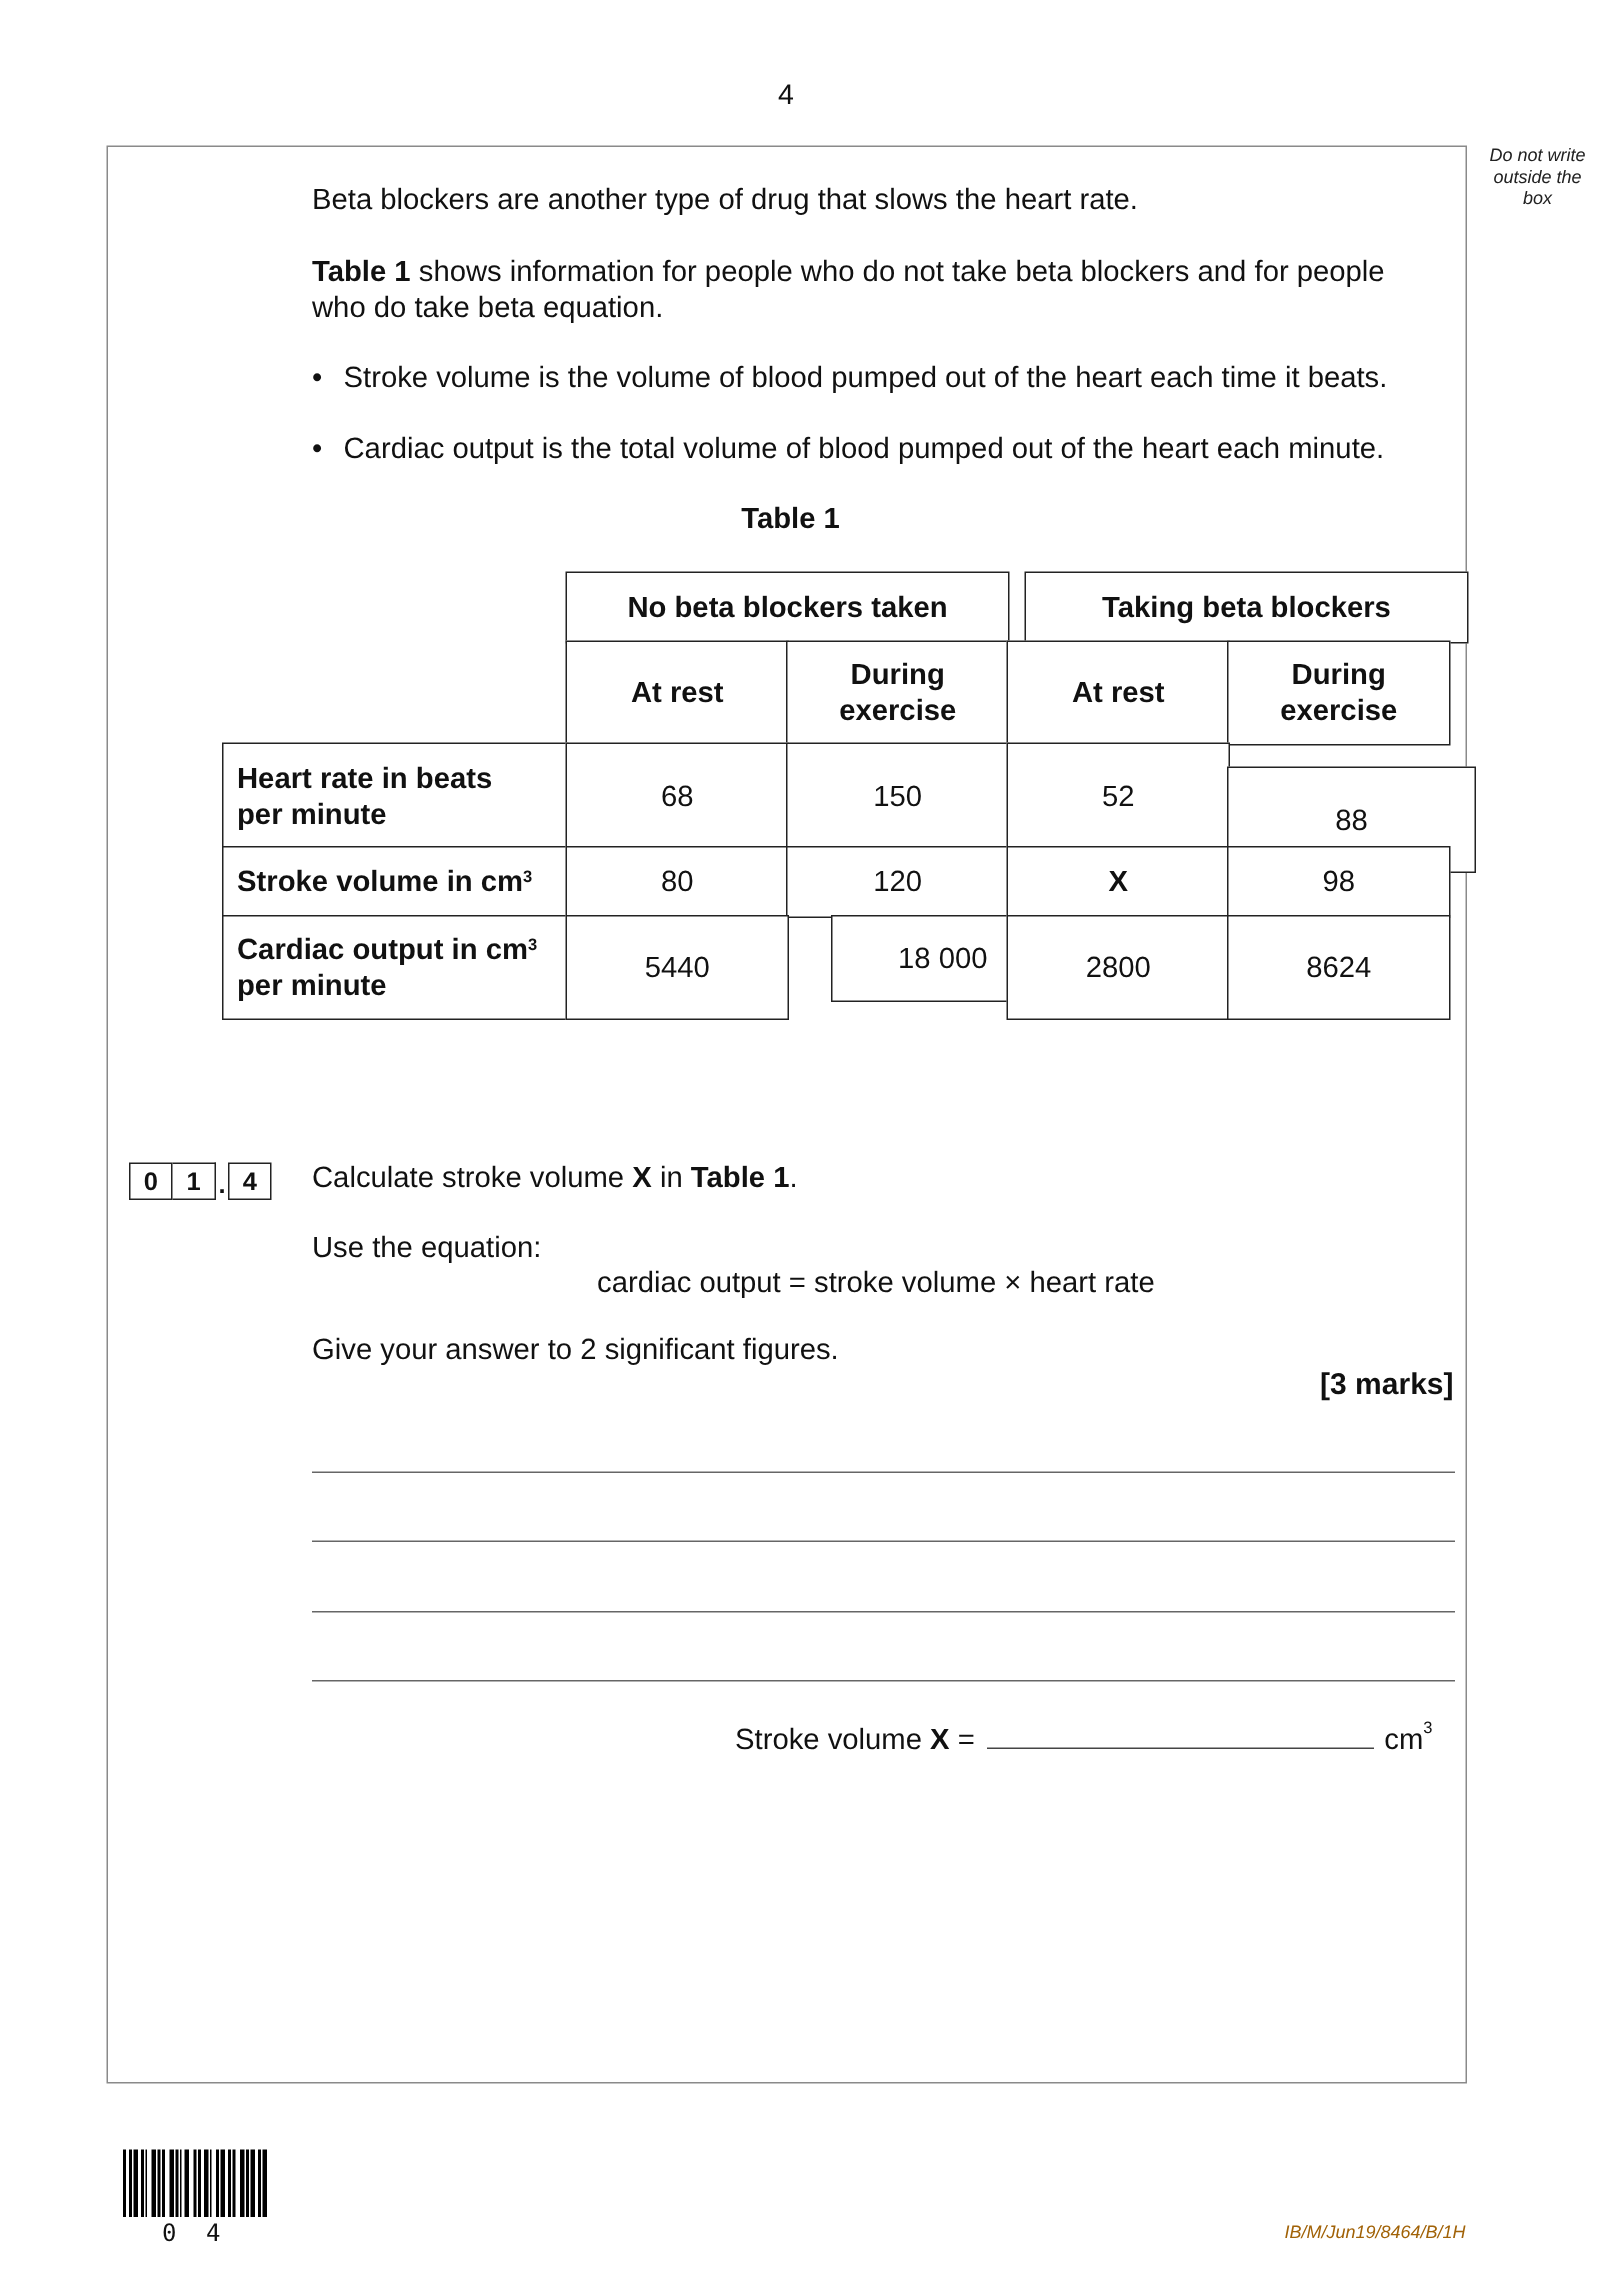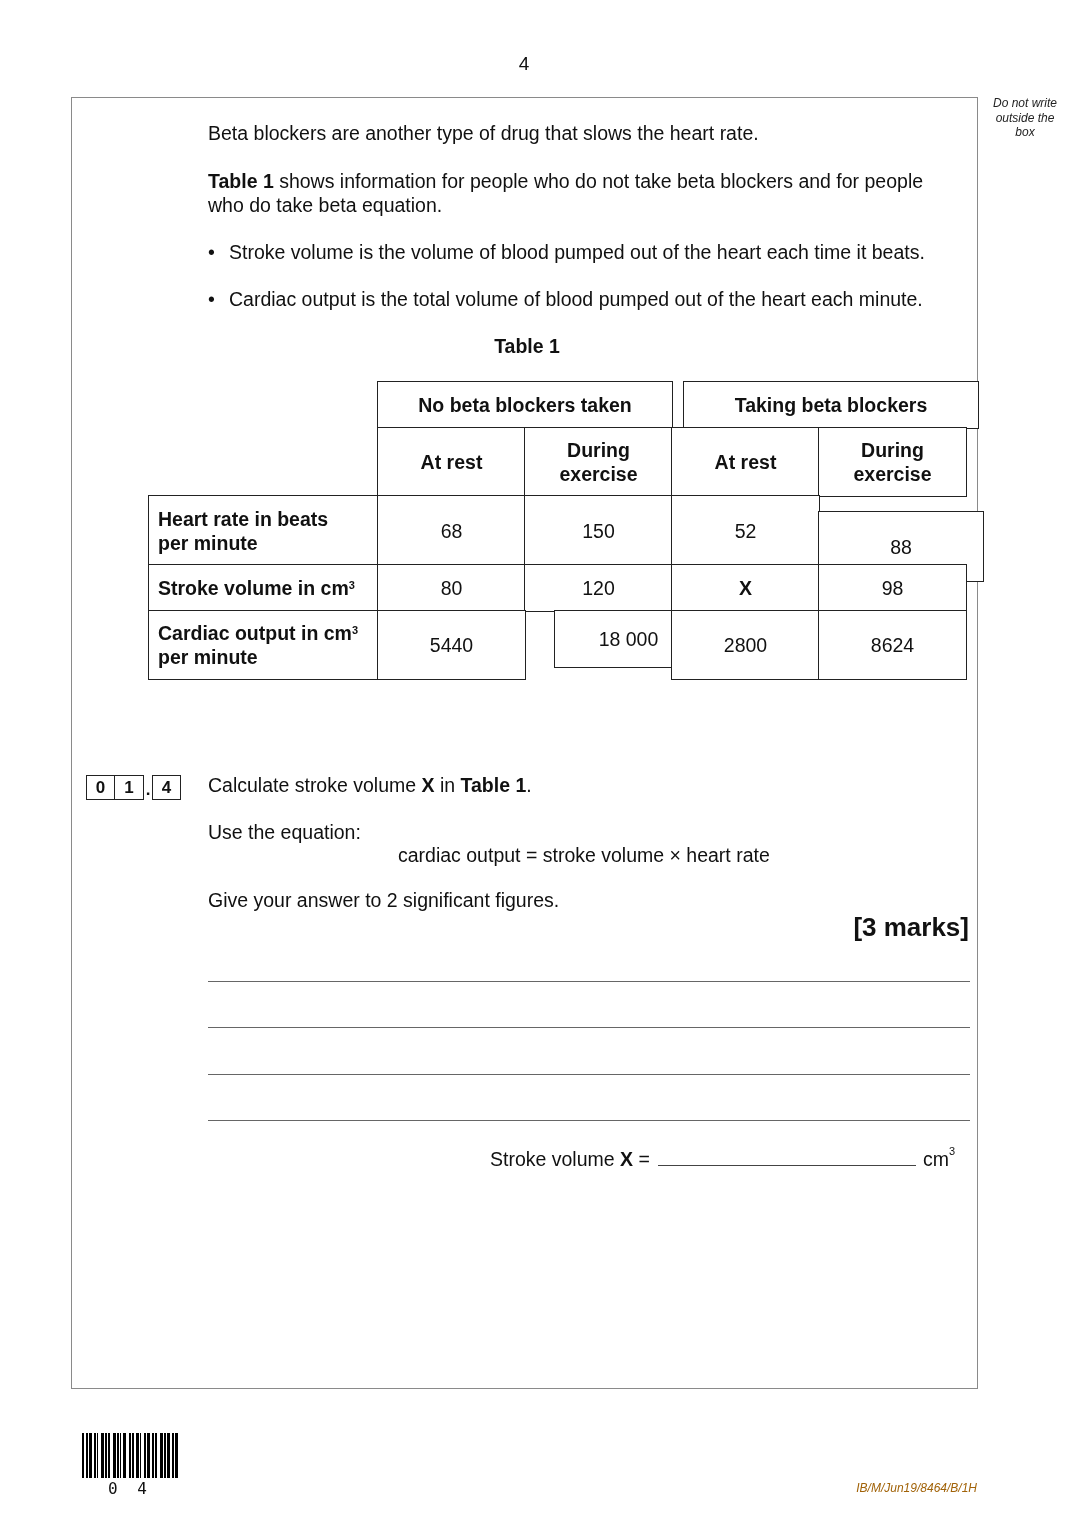--- a/index.html
+++ b/index.html
@@ -26,21 +26,21 @@
     .cell.hdr { font-weight: bold; }
     .cell.rowhdr { justify-content: flex-start; text-align: left; padding-left: 9px; font-weight: bold; }
     .cell sup { font-size: 11px; vertical-align: top; position: relative; top: -3px; }
 
     .qnum { position: absolute; top: 775px; left: 86px; display: flex; align-items: flex-end; }
     .qbox { width: 29px; height: 25px; border: 1.5px solid #222; display: flex; align-items: center; justify-content: center;
       font-weight: bold; font-size: 17px; }
     .qbox + .qbox { border-left: none; }
     .qdot { font-weight: bold; font-size: 17px; width: 8px; text-align: center; line-height: 20px; }
 
-    .marks { position: absolute; top: 912px; right: 111px; font-size: 26px; font-weight: bold; }
+    .marks { position: absolute; top: 912px; right: 111px; font-size: 20px; font-weight: bold; }
 
     .answer-line { position: absolute; left: 208px; width: 762px; height: 0; border-top: 1.3px solid #666; }
 
     .final { position: absolute; top: 1144px; left: 490px; font-size: 19.5px; display: flex; align-items: baseline; text-align: right; }
     .final .blank { display: inline-block; width: 258px; border-bottom: 1.3px solid #444; margin: 0 7px 0 8px; height: 22px; }
     .final sup { font-size: 11px; vertical-align: top; position: relative; top: -3px; }
 
     .barcode { position: absolute; left: 82px; top: 1433px; width: 97px; height: 45px; display: flex; align-items: stretch; }
     .barcode span { display: block; background: #000; height: 100%; }
     .barcode-num { position: absolute; left: 108px; top: 1479px; font-family: "DejaVu Sans Mono", monospace; font-size: 16px; letter-spacing: 5px; }

